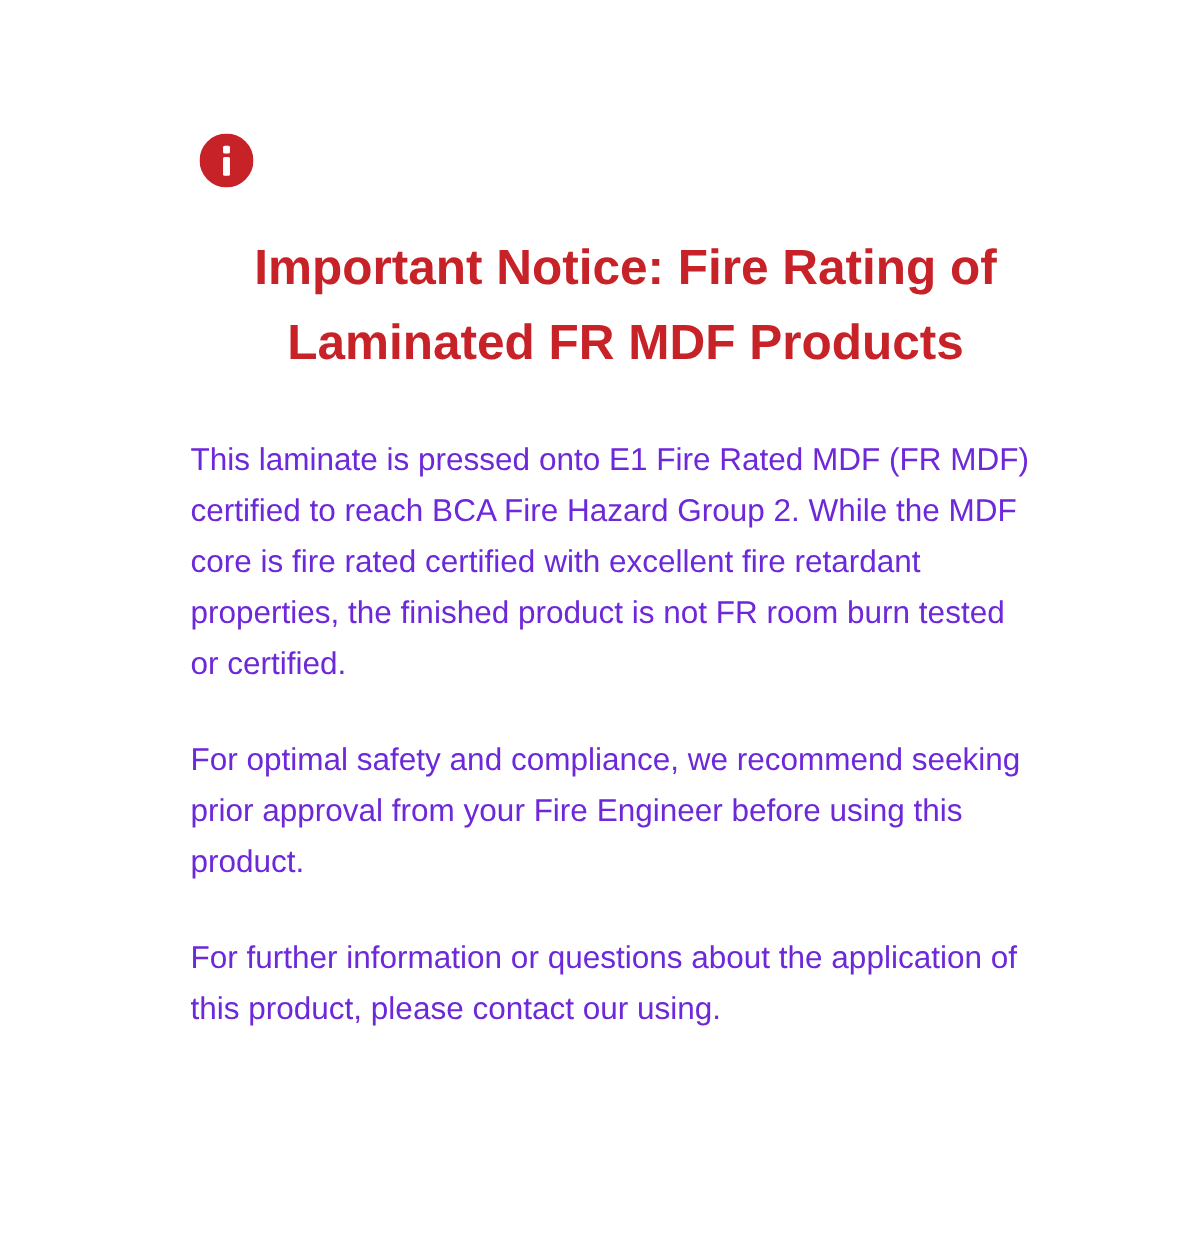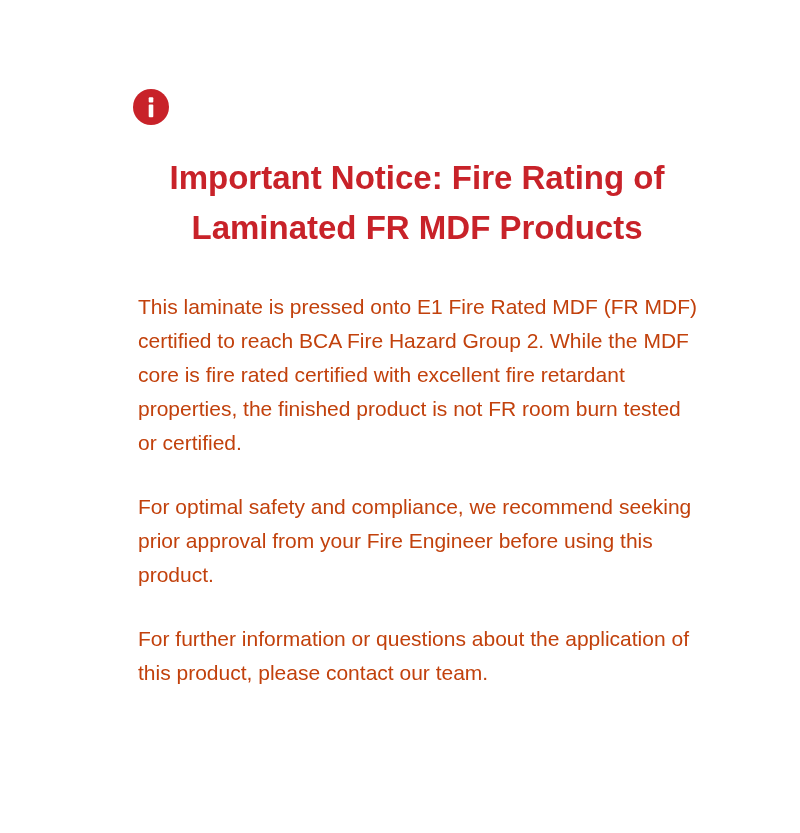--- a/index.html
+++ b/index.html
@@ -28,25 +28,25 @@
     margin: 28px 0 38px 0;
     max-width: 580px;
     font-size: 33px;
     line-height: 1.5;
     font-weight: bold;
     color: #c82229;
     letter-spacing: 0;
     text-align: center;
   }
   .notice-paragraph {
-    margin: 0 0 30px 11px;
+    margin: 0 0 30px 0;
     max-width: 560px;
     font-size: 21px;
     line-height: 34px;
-    color: #c2410c;
+    color: #6d28d9;
   }
 </style>
 </head>
 <body>
 
 <div class="notice">
 
   <span class="info-icon-wrap">
     <svg width="36" height="36" viewBox="0 0 36 36" aria-hidden="true">
       <circle cx="18" cy="18" r="18" fill="#c82229"></circle>
@@ -54,15 +54,15 @@
       <rect x="15.7" y="15.6" width="4.6" height="12.6" rx="1" fill="#ffffff"></rect>
     </svg>
   </span>
 
   <h1 class="notice-title">Important Notice: Fire Rating of Laminated FR MDF Products</h1>
 
   <p class="notice-paragraph">This laminate is pressed onto E1 Fire Rated MDF (FR MDF) certified to reach BCA Fire Hazard Group 2. While the MDF core is fire rated certified with excellent fire retardant properties, the finished product is not FR room burn tested or certified.</p>
 
   <p class="notice-paragraph">For optimal safety and compliance, we recommend seeking prior approval from your Fire Engineer before using this product.</p>
 
-  <p class="notice-paragraph">For further information or questions about the application of this product, please contact our team.</p>
+  <p class="notice-paragraph">For further information or questions about the application of this product, please contact our using.</p>
 
 </div>
 
 </body></html>

